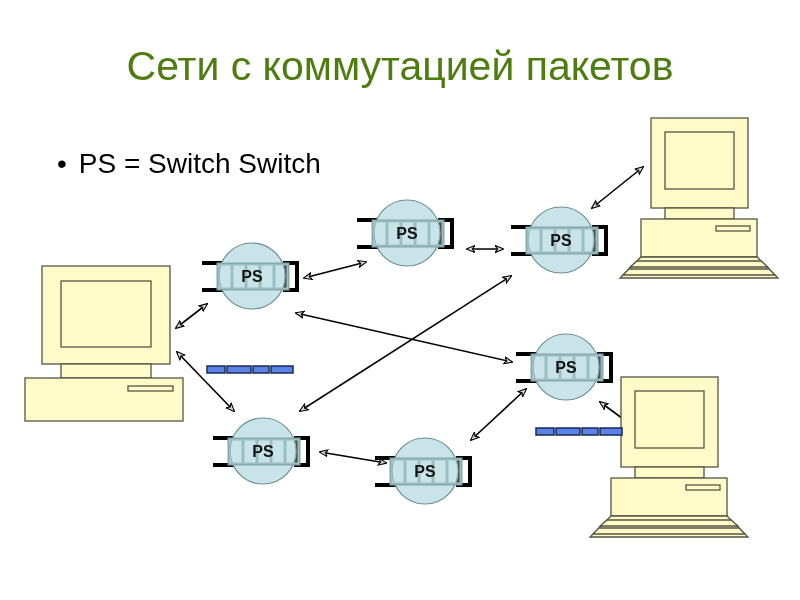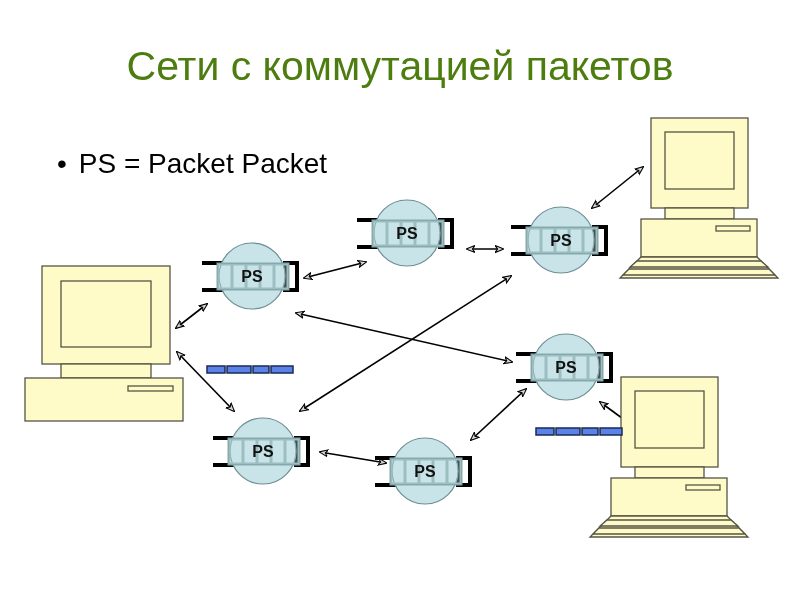--- a/index.html
+++ b/index.html
@@ -8,21 +8,21 @@
   .bullet { position: absolute; left: 57px; top: 150px; font-size: 28px; color: #000; line-height: 1; }
   .bullet .dot { margin-right: 12px; }
   svg { position: absolute; left: 0; top: 0; }
   .ps-label { font-family: "Liberation Sans", sans-serif; font-weight: bold; font-size: 16px; }
 </style>
 </head>
 <body>
 
 <div class="title">Сети с коммутацией пакетов</div>
 <div class="bullet">
-  <span class="dot">•</span><span>PS = Packet Packet</span>
+  <span class="dot">•</span><span>PS = Switch Switch</span>
 </div>
 
 <svg id="diagram" width="800" height="600" viewBox="0 0 800 600" xmlns="http://www.w3.org/2000/svg">
   <defs>
     <marker id="arrowhead" viewBox="0 0 10 10" refX="9" refY="5" markerWidth="9" markerHeight="9" orient="auto-start-reverse" markerUnits="userSpaceOnUse">
       <path d="M0,1 L10,5 L0,9 L3,5 Z" fill="#d8d8d8" stroke="#000" stroke-width="1.2"></path>
     </marker>
   </defs>
   <g id="links-layer">
       <line x1="207" y1="304" x2="176" y2="328" stroke="#000000" stroke-width="1.6" marker-start="url(#arrowhead)" marker-end="url(#arrowhead)"></line>

